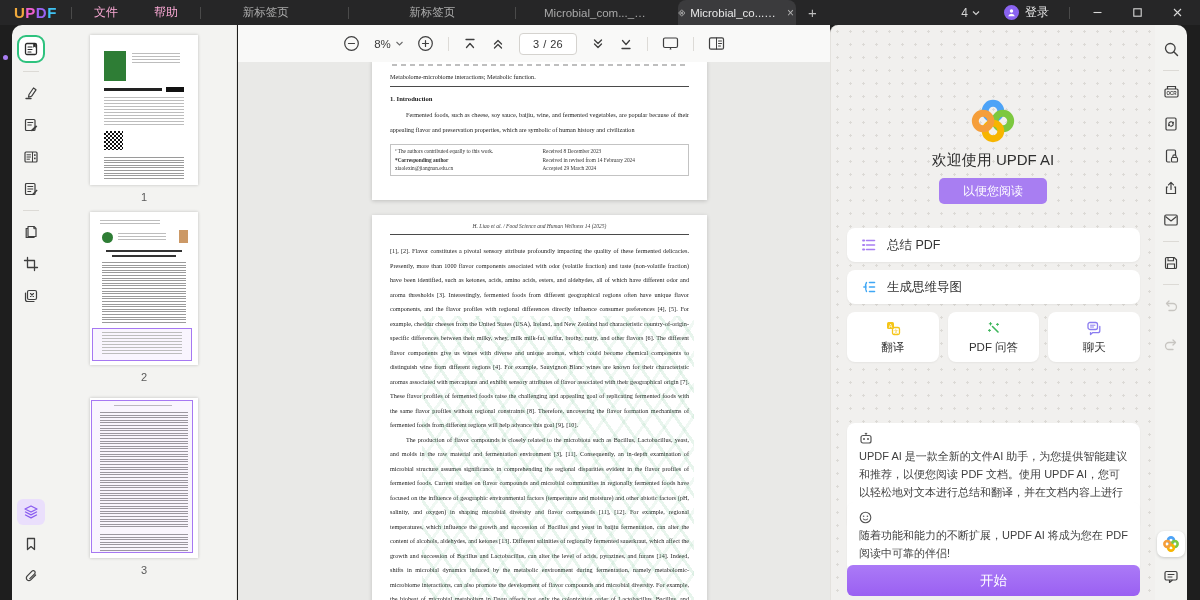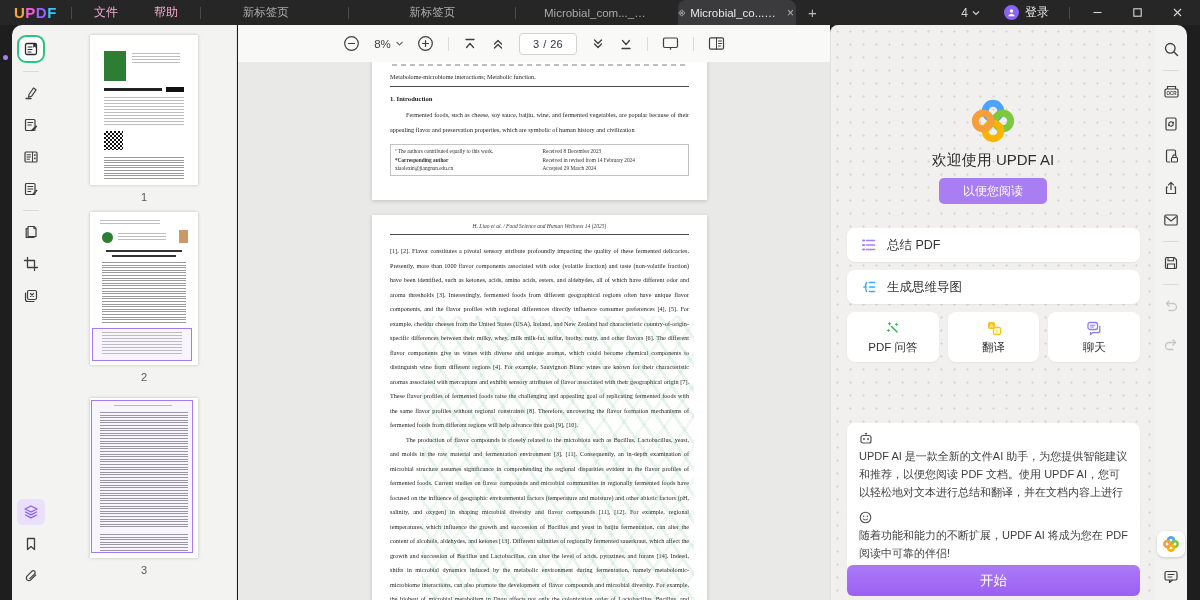--- a/index.html
+++ b/index.html
@@ -406,33 +406,33 @@
       <svg class="ic" width="16" height="16" viewBox="0 0 16 16">
         <path d="M5 8H2.8M5.5 3.5A4.8 4.8 0 0 0 5 8a4.8 4.8 0 0 0 .5 4.5" fill="none" stroke="#3fa7f5" stroke-width="1.4" stroke-linecap="round"></path>
         <path d="M8.5 3.5h5M8.5 8h5M8.5 12.5h5" stroke="#3fa7f5" stroke-width="1.6" stroke-linecap="round"></path>
       </svg>
       <span>生成思维导图</span>
     </div>
 
     <div class="tools-row">
       <div class="tool-card">
         <svg class="ic" width="16" height="16" viewBox="0 0 16 16">
-          <path d="M6.5 6.5 12 12" stroke="#3cb65a" stroke-width="1.6" stroke-linecap="round"></path>
-          <path d="M4.5 2.5v2.4M3.3 3.7h2.4M11.5 3.5v1.8M10.6 4.4h1.8M3.5 9.5v1.8M2.6 10.4h1.8" stroke="#3cb65a" stroke-width="1.1" stroke-linecap="round"></path>
-        </svg>
-        <span>PDF 问答</span>
-      </div>
-      <div class="tool-card">
-        <svg class="ic" width="16" height="16" viewBox="0 0 16 16">
           <rect x="2" y="2" width="7" height="7" rx="1.5" fill="#f5c518"></rect>
           <text x="5.5" y="7.6" font-size="5.5" text-anchor="middle" fill="#fff" font-family="Liberation Sans, sans-serif">A</text>
           <rect x="7.5" y="7.5" width="7" height="7" rx="1.5" fill="none" stroke="#f5c518" stroke-width="1.3"></rect>
           <text x="11" y="13" font-size="5" text-anchor="middle" fill="#f5c518" font-family="Liberation Sans, sans-serif">文</text>
         </svg>
         <span>翻译</span>
+      </div>
+      <div class="tool-card">
+        <svg class="ic" width="16" height="16" viewBox="0 0 16 16">
+          <path d="M6.5 6.5 12 12" stroke="#3cb65a" stroke-width="1.6" stroke-linecap="round"></path>
+          <path d="M4.5 2.5v2.4M3.3 3.7h2.4M11.5 3.5v1.8M10.6 4.4h1.8M3.5 9.5v1.8M2.6 10.4h1.8" stroke="#3cb65a" stroke-width="1.1" stroke-linecap="round"></path>
+        </svg>
+        <span>PDF 问答</span>
       </div>
       <div class="tool-card">
         <svg class="ic" width="16" height="16" viewBox="0 0 16 16">
           <rect x="2" y="2.5" width="9.5" height="7" rx="2" fill="none" stroke="#8a7cf0" stroke-width="1.3"></rect>
           <path d="M4.5 5.2h4.5M4.5 7h3" stroke="#8a7cf0" stroke-width="1" stroke-linecap="round"></path>
           <path d="M13.8 6.5v4.2a2 2 0 0 1-2 2H6.5l-2 1.8v-1.8" fill="none" stroke="#8a7cf0" stroke-width="1.3" stroke-linecap="round" stroke-linejoin="round"></path>
         </svg>
         <span>聊天</span>
       </div>
     </div>

